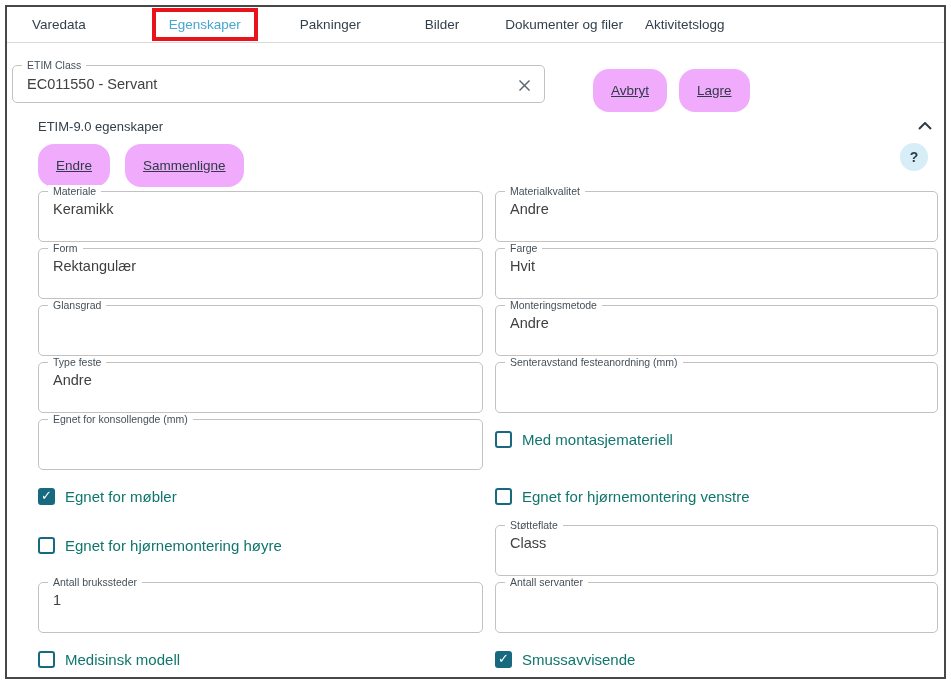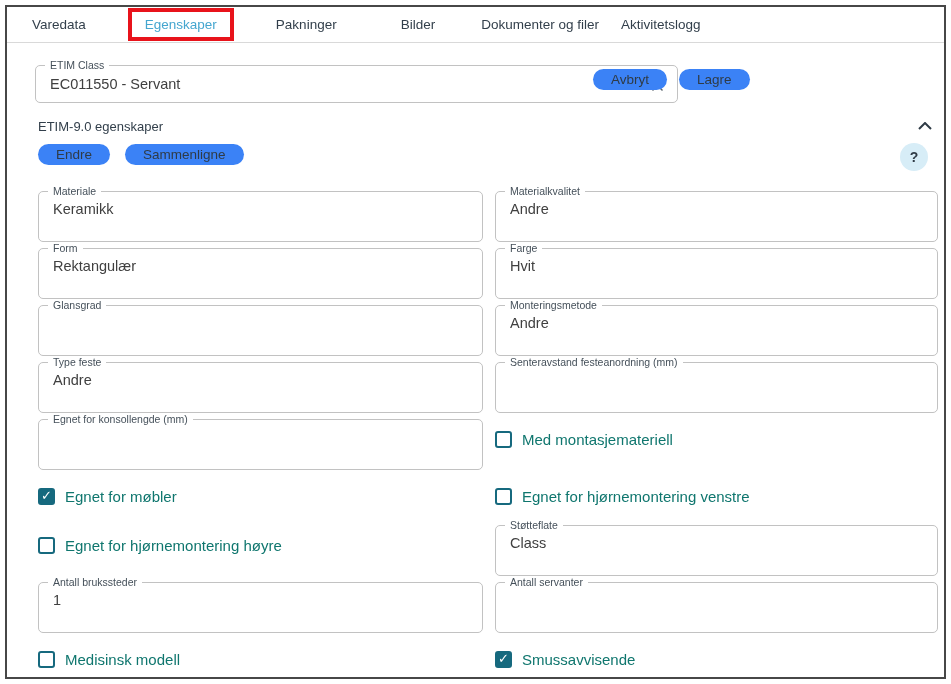--- a/index.html
+++ b/index.html
@@ -29,21 +29,21 @@
   .tab {
     font-size: 13.5px; color: #323f4b;
     white-space: nowrap; cursor: pointer;
   }
   .tab.active { color: #45a6cf; }
   .tab-annotation {
     border: 4px solid #e8131b;
     padding: 5px 13px;
     display: inline-flex; align-items: center;
   }
-  .mr-v { margin-right: 42px; }
+  .mr-v { margin-right: 66px; }
   .mr-e { margin-right: 42px; }
   .mr-p { margin-right: 64px; }
   .mr-b { margin-right: 46px; }
   .mr-d { margin-right: 22px; }
 
   
   .tf {
     position: relative;
     height: 51px;
     border: 1px solid #c2c2c2;
@@ -56,38 +56,38 @@
     font-size: 10.5px; line-height: 13px;
     color: #45505a; white-space: nowrap;
   }
   .tf-value {
     position: absolute; left: 14px; top: 9px;
     font-size: 14.5px; color: #404040; white-space: nowrap;
   }
 
   
   .etim-field {
-    position: absolute; left: 28px; top: 58px;
-    width: 643px; height: 38px;
+    position: absolute; left: 5px; top: 58px;
+    width: 533px; height: 38px;
   }
   .etim-field .tf-value { top: 10px; }
   .clear-btn {
     position: absolute; right: 12px; top: 11px;
     width: 16px; height: 16px;
     display: flex; align-items: center; justify-content: center;
     cursor: pointer;
   }
 
   
   .pill {
     display: inline-flex; align-items: center; justify-content: center;
-    background: #3b82f6; color: #2f3b46;
+    background: #f0abfc; color: #2f3b46;
     border: none; border-radius: 16px;
-    font-size: 13.5px; height: 21px; padding: 0 18px;
-    font-family: inherit; cursor: pointer; white-space: nowrap;
+    font-size: 13.5px; height: 43px; padding: 0 18px;
+    font-family: inherit; cursor: pointer; white-space: nowrap; text-decoration: underline;
   }
   .top-actions { position: absolute; left: 586px; top: 62px; display: flex; gap: 12px; }
 
   
   .section-title {
     position: absolute; left: 31px; top: 112px;
     font-size: 13px; color: #323f4b;
   }
   .collapse-btn {
     position: absolute; right: 10px; top: 112px;

